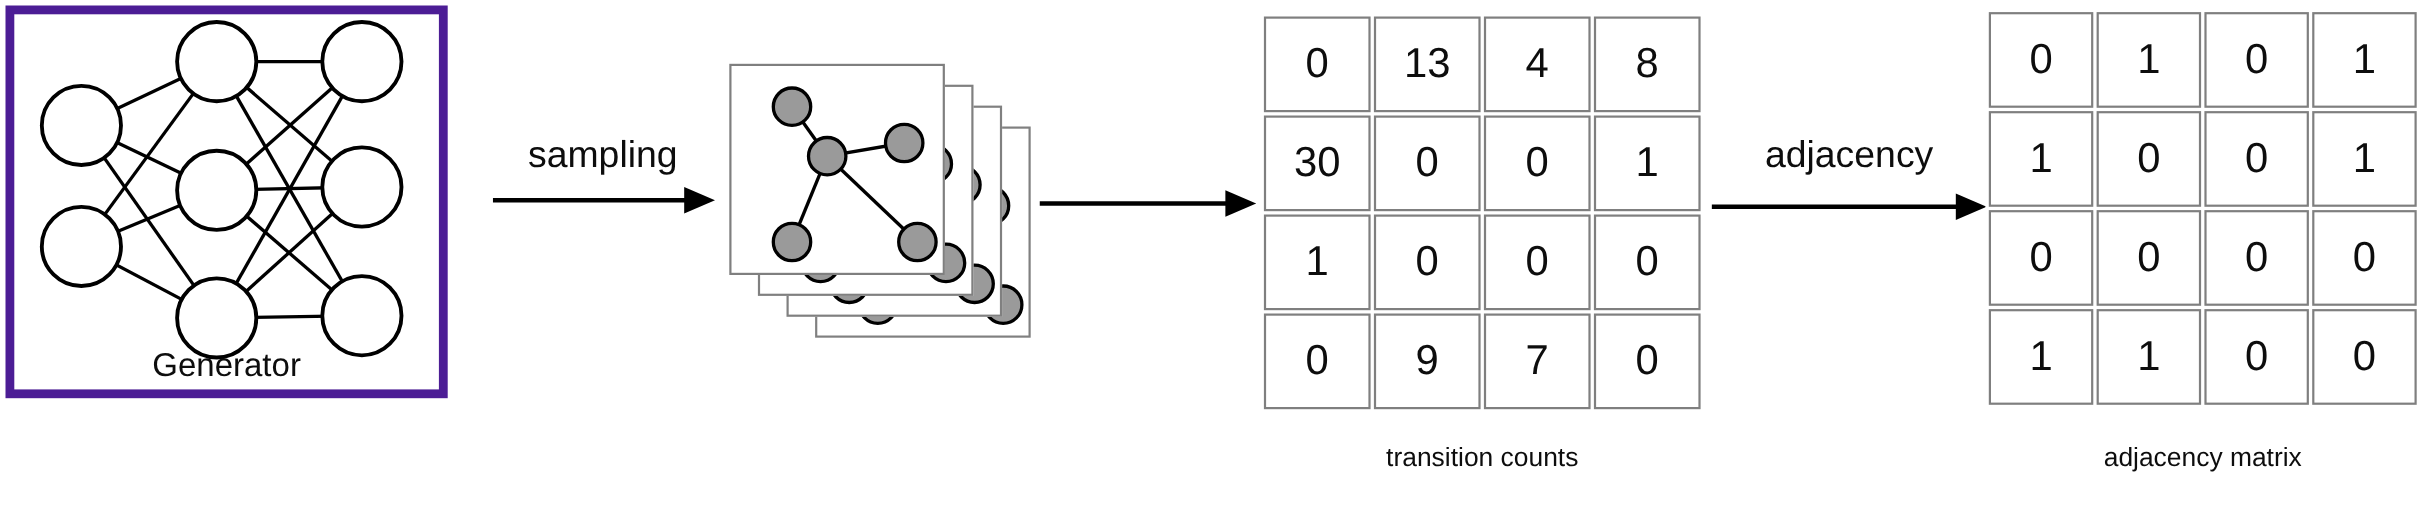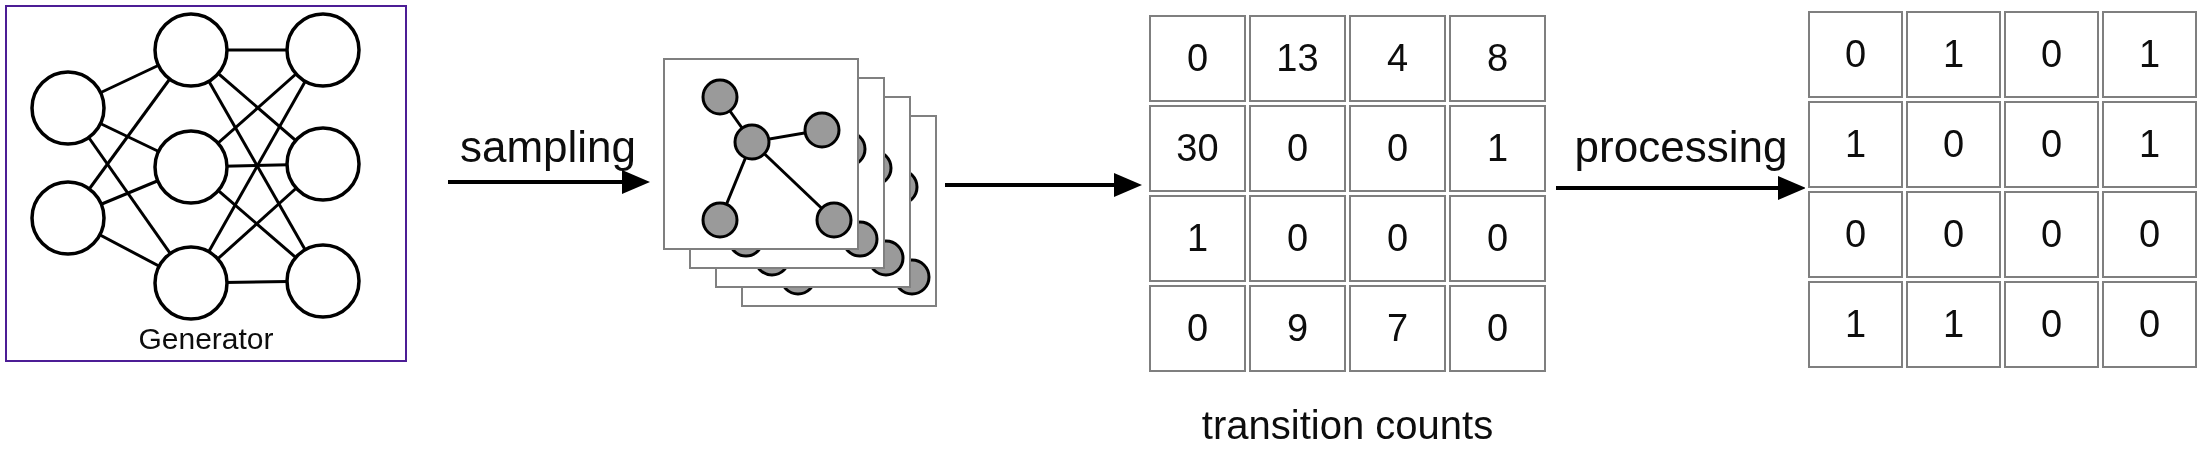--- a/index.html
+++ b/index.html
@@ -11,36 +11,36 @@
     font-family: "Liberation Sans", sans-serif;
     color: #0d0d0d;
     overflow: hidden;
   }
   .abs { position: absolute; }
 
   
   .generator-box {
     left: 5px; top: 5px;
     width: 402px; height: 357px;
-    border: 2px solid #4c1d95;
+    border: 8px solid #4c1d95;
     box-sizing: border-box;
     background: #ffffff;
   }
   .generator-label {
     position: absolute;
     left: 0; bottom: 4px; width: 100%;
     text-align: center;
     font-size: 30px;
     color: #0d0d0d;
   }
 
   
   .flow-label {
     text-align: center;
-    font-size: 44px;
+    font-size: 34px;
     color: #0d0d0d;
     white-space: nowrap;
   }
 
   
   .card {
     position: absolute;
     width: 196px; height: 192px;
     background: #ffffff;
     border: 2px solid #808080;
@@ -61,21 +61,21 @@
     font-size: 38px;
     color: #0d0d0d;
     background: #ffffff;
     padding: 0;
   }
   .matrix-transition td { width: 97px; height: 87px; }
   .matrix-adjacency td { width: 95px; height: 87px; }
 
   .matrix-caption {
     text-align: center;
-    font-size: 40px;
+    font-size: 24px;
     color: #0d0d0d;
     white-space: nowrap;
   }
 </style>
 </head>
 <body>
 
 <div id="stage">
 
   <div class="abs generator-box">
@@ -217,21 +217,21 @@
       <tr>
         <td>0</td>
         <td>9</td>
         <td>7</td>
         <td>0</td>
       </tr>
     </tbody>
   </table>
   <div class="abs matrix-caption" style="left:1146px; top:403px; width:403px;">transition counts</div>
 
-  <div class="abs flow-label" style="left:1556px; top:122px; width:250px;">processing</div>
+  <div class="abs flow-label" style="left:1556px; top:122px; width:250px;">adjacency</div>
   <svg class="abs" style="left:1556px; top:173px;" width="250" height="30" viewBox="0 0 250 30">
     <line x1="0" y1="15" x2="224" y2="15" stroke="#000000" stroke-width="4"></line>
     <polygon points="222,3 250,15 222,27" fill="#000000"></polygon>
   </svg>
 
   <table class="matrix matrix-adjacency abs" style="left:1805px; top:8px;">
     <tbody>
       <tr>
         <td>0</td>
         <td>1</td>
@@ -251,14 +251,15 @@
         <td>0</td>
       </tr>
       <tr>
         <td>1</td>
         <td>1</td>
         <td>0</td>
         <td>0</td>
       </tr>
     </tbody>
   </table>
+  <div class="abs matrix-caption" style="left:1805px; top:403px; width:395px;">adjacency matrix</div>
 
 </div>
 
 </body></html>

